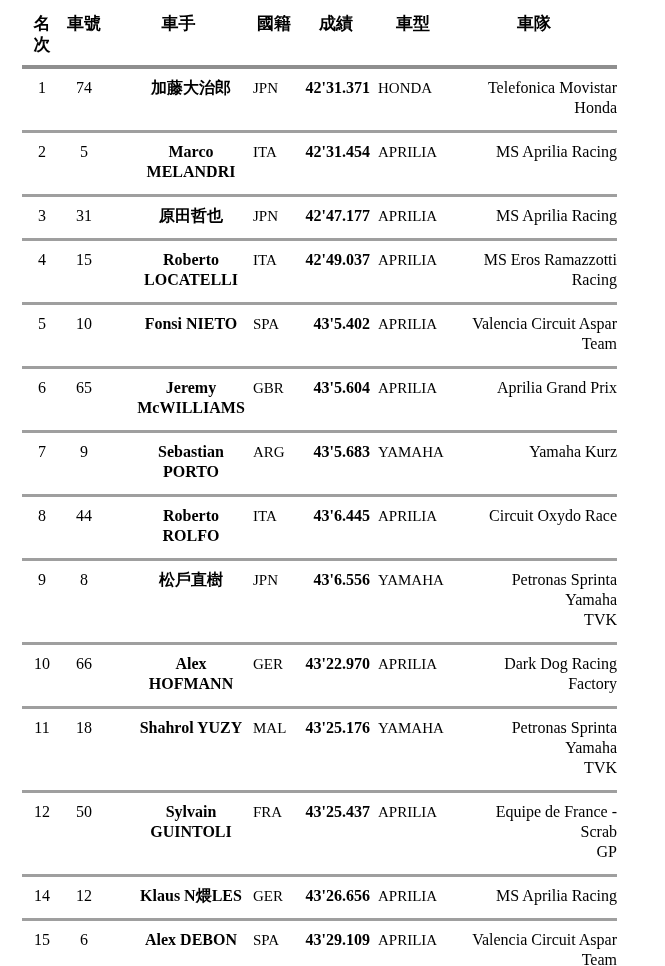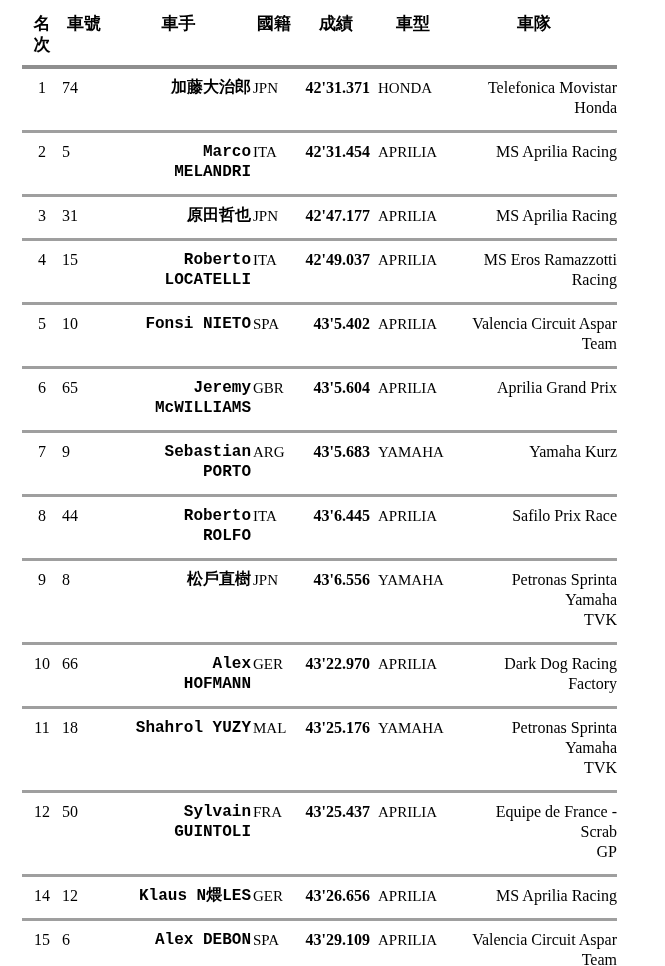--- a/index.html
+++ b/index.html
@@ -48,22 +48,22 @@
   
   .col-pos   { width: 40px; }
   .col-num   { width: 44px; }
   .col-rider { width: 145px; }
   .col-nat   { width: 46px; }
   .col-time  { width: 78px; }
   .col-model { width: 76px; }
   .col-team  { width: 166px; }
 
   tbody .col-pos   { text-align: center; }
-  tbody .col-num   { }
-  tbody .col-rider { text-align: right; padding-left: 25px; font-weight: bold; font-family: Liberation Mono, monospace; }
+  tbody .col-num   { text-align: center; }
+  tbody .col-rider { text-align: center; padding-left: 25px; font-weight: bold; }
   tbody .col-nat   { text-align: left; padding-left: 2px; font-size: 15px; margin-left: 20px; }
   tbody .col-time  { text-align: right; padding-right: 5px; font-weight: bold; }
   tbody .col-model { text-align: left; padding-left: 3px; font-size: 15px; }
   tbody .col-team  { text-align: right; padding-left: 8px; font-size: 16px; }
 </style>
 </head>
 <body>
 
 <table class="results">
   <thead>
@@ -150,21 +150,21 @@
     <td class="col-team">Yamaha Kurz</td>
   </tr>
       <tr>
     <td class="col-pos">8</td>
     <td class="col-num">44</td>
     <td class="col-rider">Roberto
 ROLFO</td>
     <td class="col-nat">ITA</td>
     <td class="col-time">43'6.445</td>
     <td class="col-model">APRILIA</td>
-    <td class="col-team">Safilo Prix Race</td>
+    <td class="col-team">Circuit Oxydo Race</td>
   </tr>
       <tr>
     <td class="col-pos">9</td>
     <td class="col-num">8</td>
     <td class="col-rider">松戶直樹</td>
     <td class="col-nat">JPN</td>
     <td class="col-time">43'6.556</td>
     <td class="col-model">YAMAHA</td>
     <td class="col-team">Petronas Sprinta Yamaha
 TVK</td>

